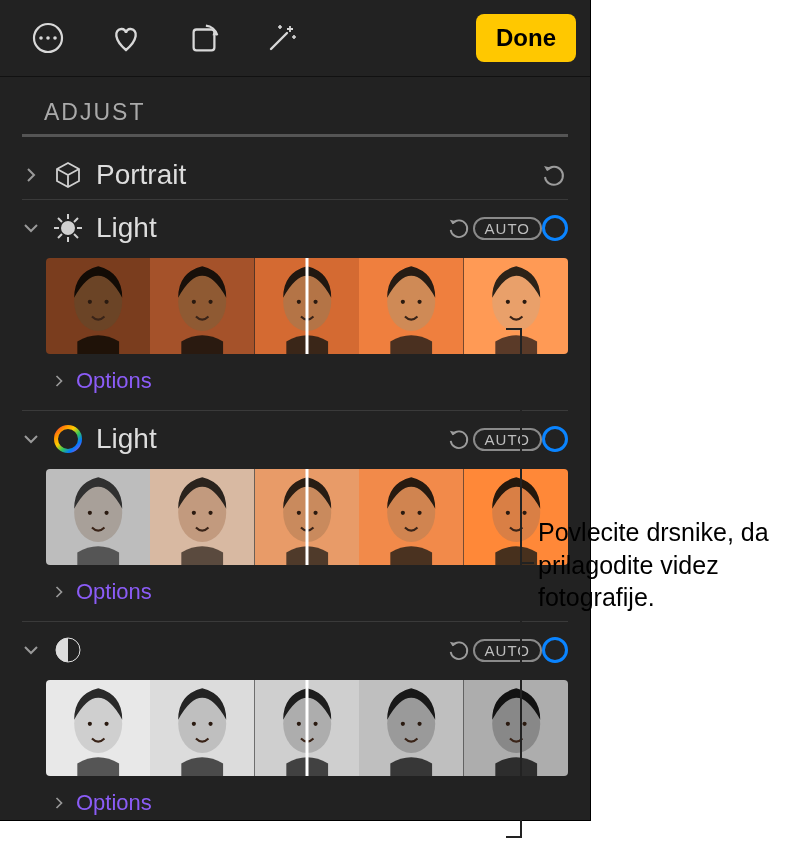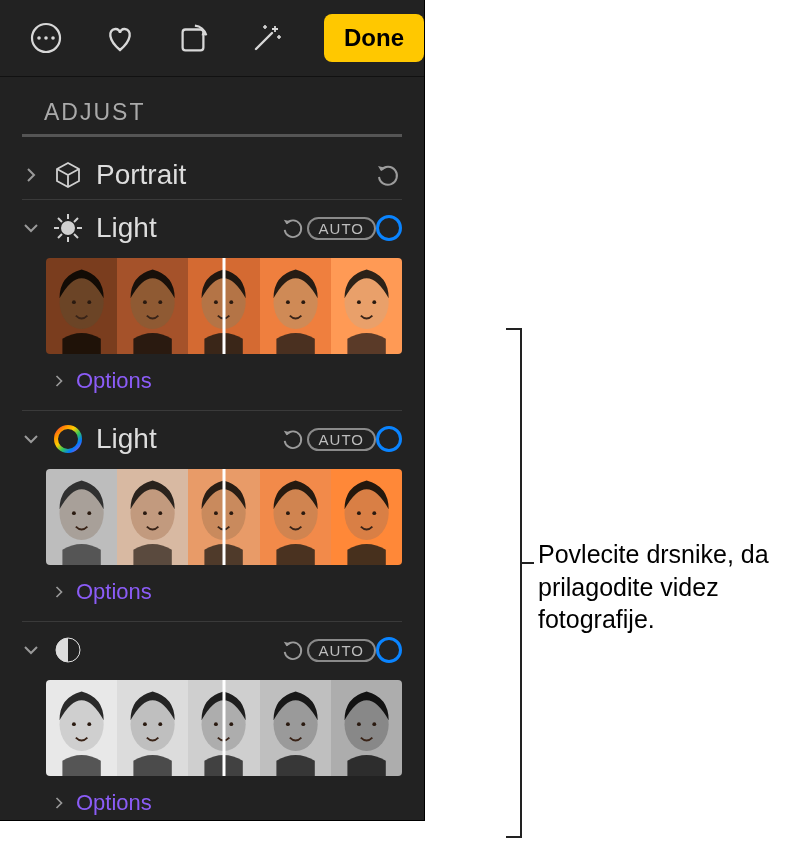--- a/index.html
+++ b/index.html
@@ -4,21 +4,21 @@
 <style>
   * { box-sizing: border-box; margin: 0; padding: 0; }
   body {
     font-family: -apple-system, BlinkMacSystemFont, "Helvetica Neue", Arial, sans-serif;
     background: #fff;
     width: 790px;
     height: 843px;
     position: relative;
   }
   .panel {
-    width: 425px;
+    width: 591px;
     background: #222222;
     color: #ccc;
     padding-bottom: 0;
     border-top-left-radius: 0;
     position: relative;
     border-right: 1px solid #000;
     border-bottom: 1px solid #000;
   }
   .toolbar {
     display: flex;
@@ -171,21 +171,21 @@
     left:-14px; top:526px;
   }
   .annot-mid {
     position:absolute;
     width:14px; height:2px; background:#222;
     left:0; top:252px;
   }
   .annot-text {
     position:absolute;
     left: 18px;
-    top: 228px;
+    top: 206px;
     color:#000;
     font-size: 25px;
     line-height: 1.3;
   }
 </style>
 </head>
 <body>
 
 <svg width="0" height="0" style="position:absolute">
   <defs>

